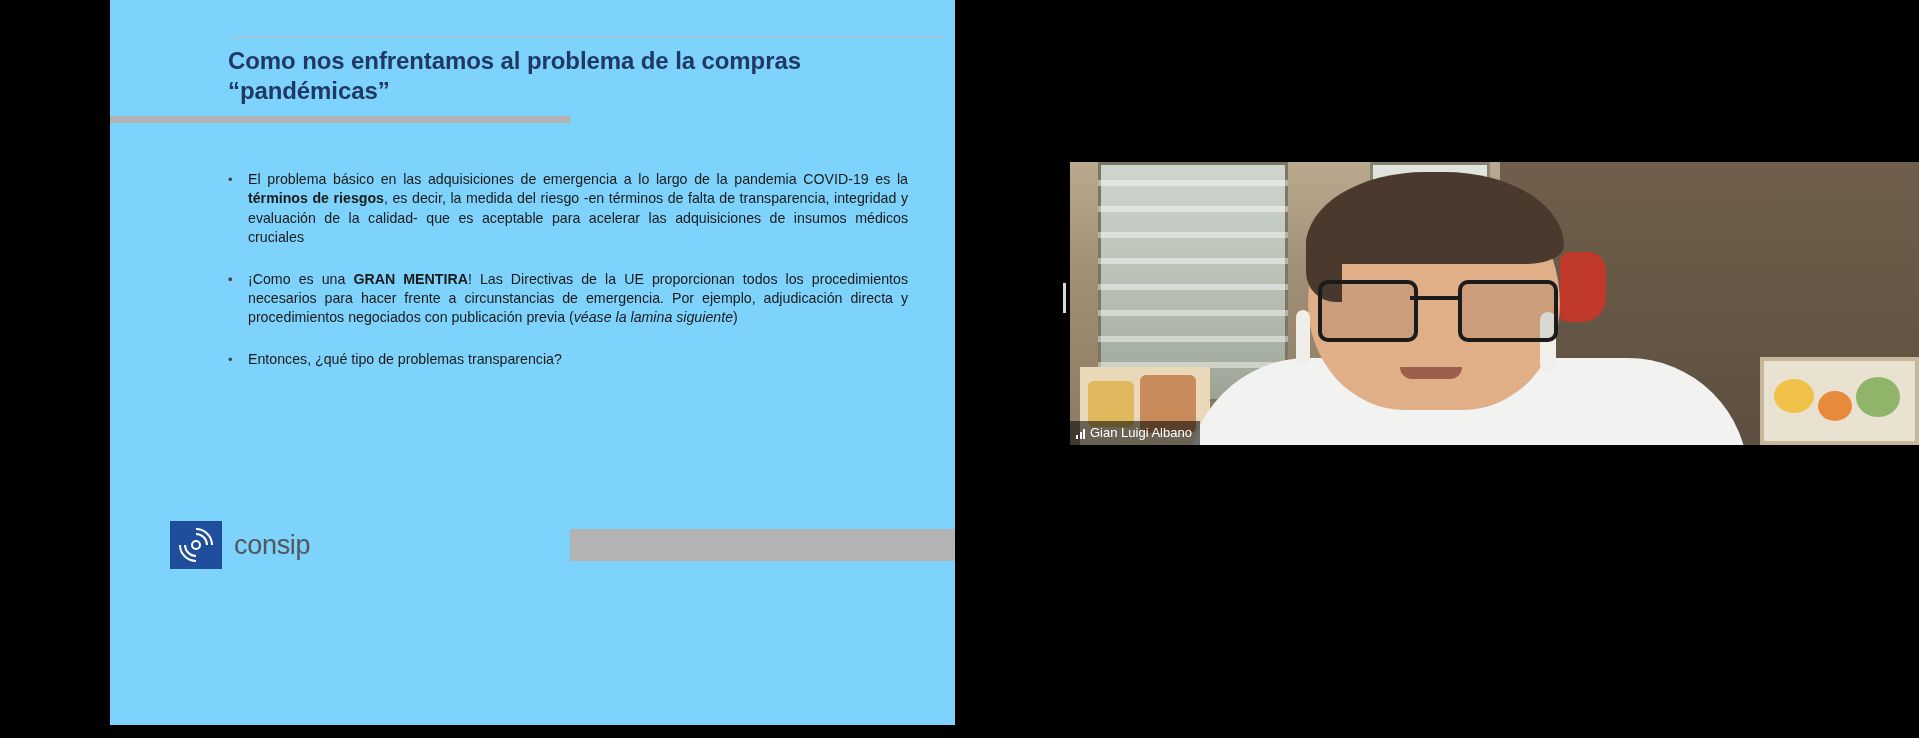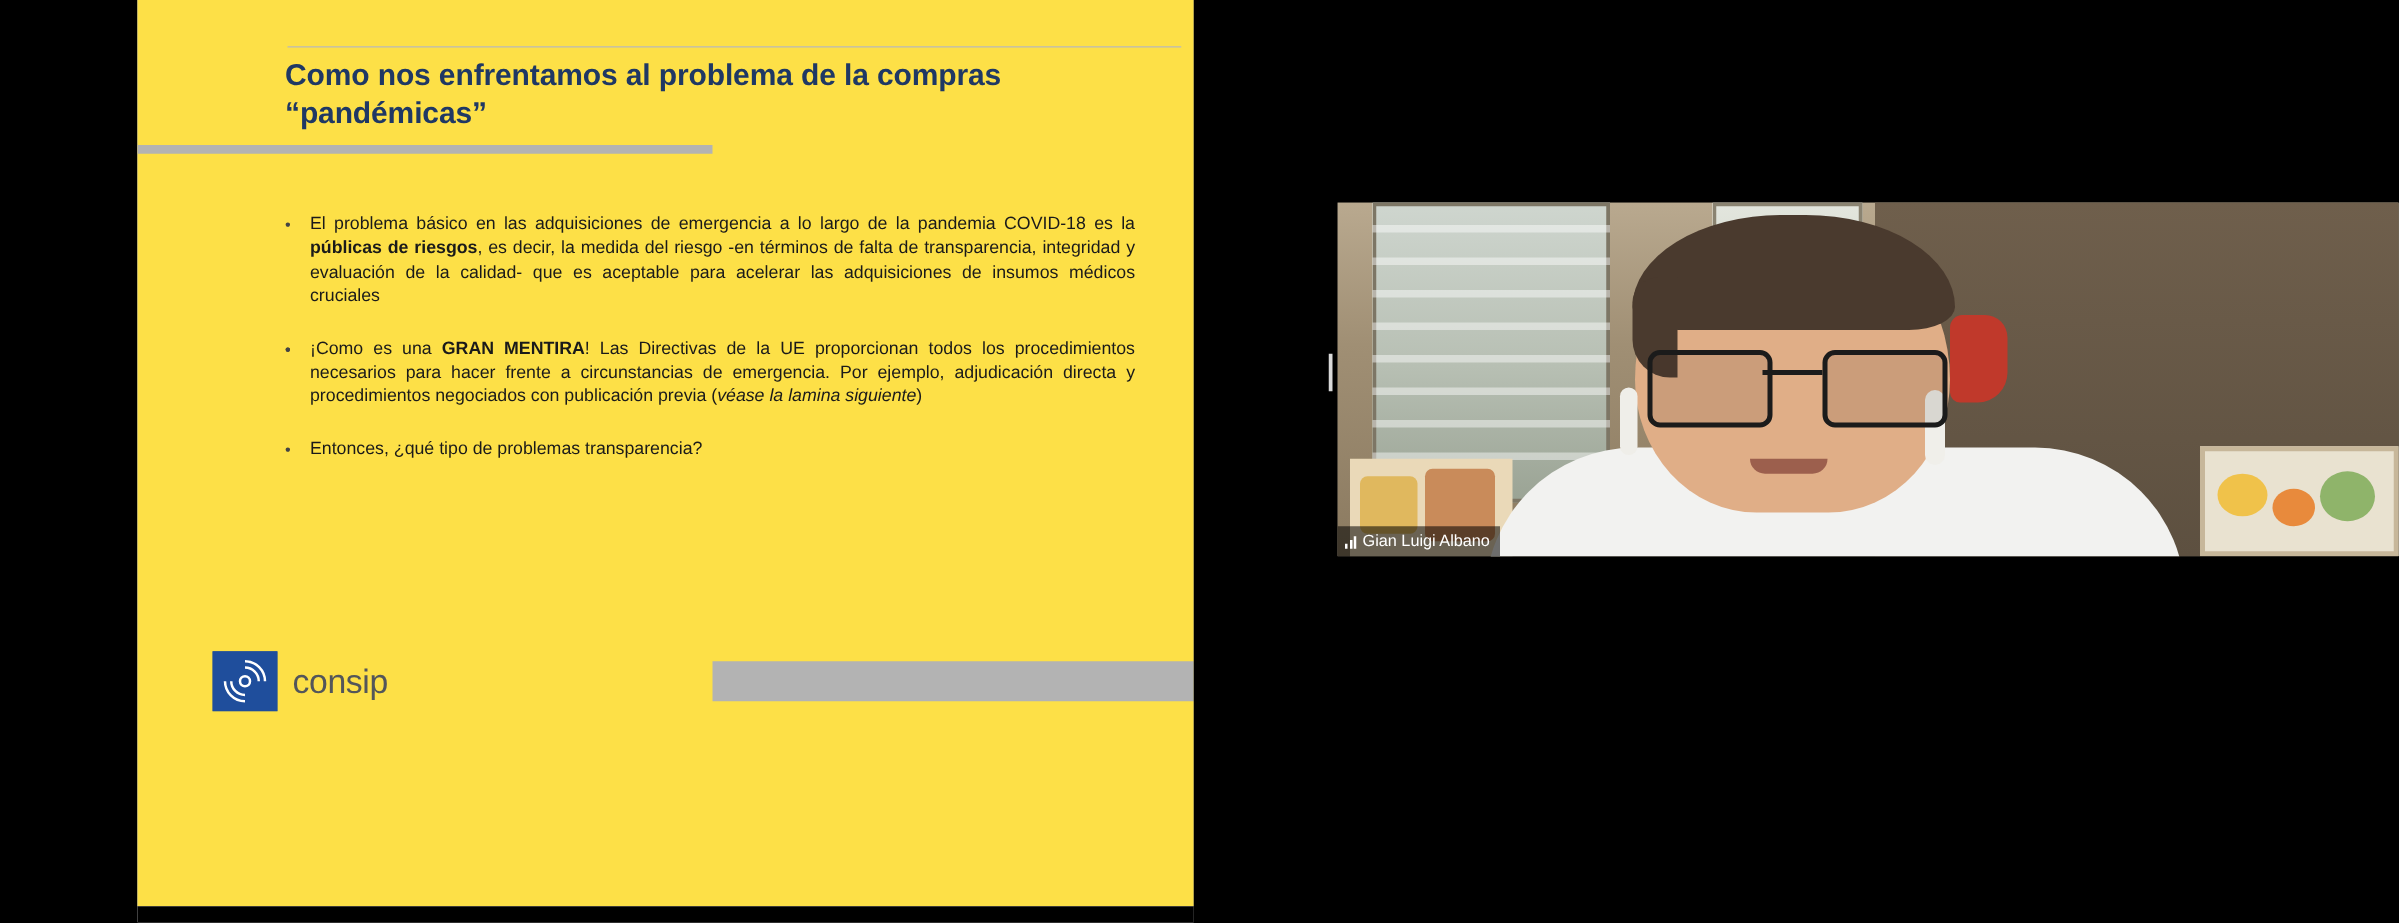--- a/index.html
+++ b/index.html
@@ -28,21 +28,21 @@
     height: 738px;
     background: #ffffff;
   }
 
   #slide-inner {
     position: absolute;
     left: 0;
     top: 0;
     width: 845px;
     height: 725px;
-    background: #fde047;
+    background: #7dd3fc;
   }
 
   .slide-title-rule {
     position: absolute;
     left: 120px;
     top: 37px;
     width: 715px;
     height: 1px;
     background: #b9b9b9;
   }
@@ -411,21 +411,21 @@
       <div class="slide-title-rule"></div>
 
       <div id="slide-title">Como nos enfrentamos al problema de la compras “pandémicas”</div>
 
       <div class="slide-underline-thick"></div>
 
       <div id="bullets">
 
         <div class="bullet">
           <span class="dot">•</span>
-          <span>El problema básico en las adquisiciones de emergencia a lo largo de la pandemia COVID-18 es la </span><b>públicas de riesgos</b><span>, es decir, la medida del riesgo -en términos de falta de transparencia, integridad y evaluación de la calidad- que es aceptable para acelerar las adquisiciones de insumos médicos cruciales</span>
+          <span>El problema básico en las adquisiciones de emergencia a lo largo de la pandemia COVID-19 es la </span><b>términos de riesgos</b><span>, es decir, la medida del riesgo -en términos de falta de transparencia, integridad y evaluación de la calidad- que es aceptable para acelerar las adquisiciones de insumos médicos cruciales</span>
         </div>
 
         <div class="bullet">
           <span class="dot">•</span>
         </div>
 
         <div class="bullet">
           <span class="dot">•</span>
           <span>¡Como es una </span><b>GRAN MENTIRA</b><span>! Las Directivas de la UE proporcionan todos los procedimientos necesarios para hacer frente a circunstancias de emergencia. Por ejemplo, adjudicación directa y procedimientos negociados con publicación previa (</span><i>véase la lamina siguiente</i><span>)</span>
         </div>

